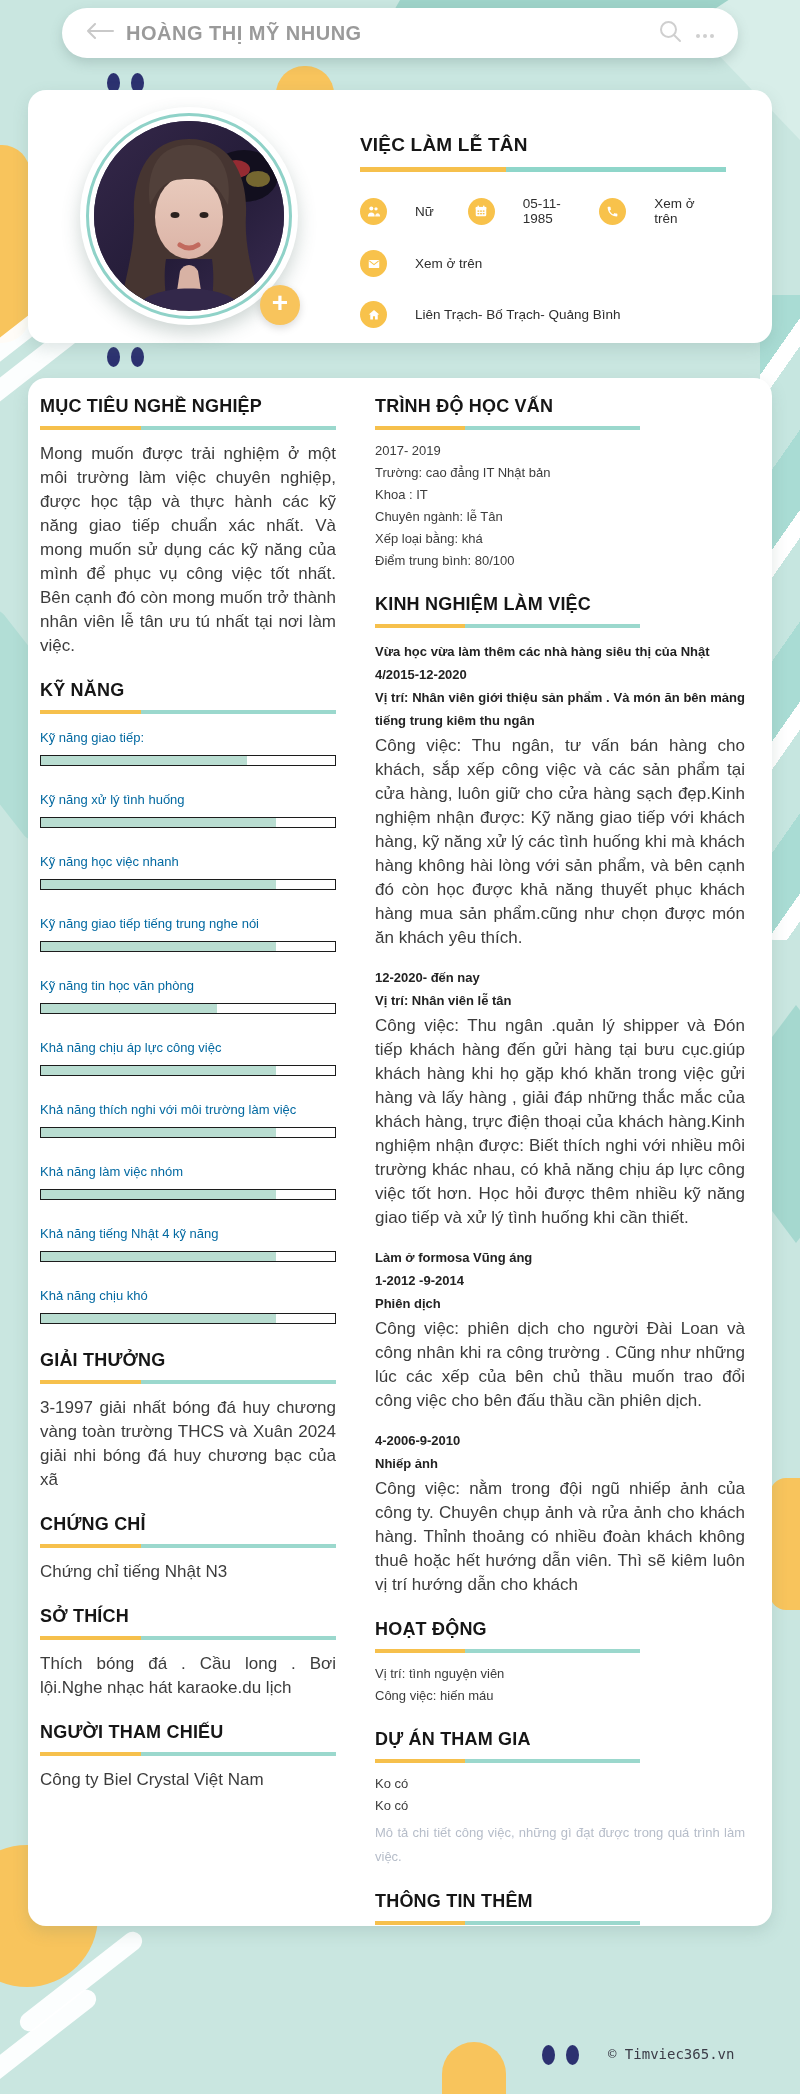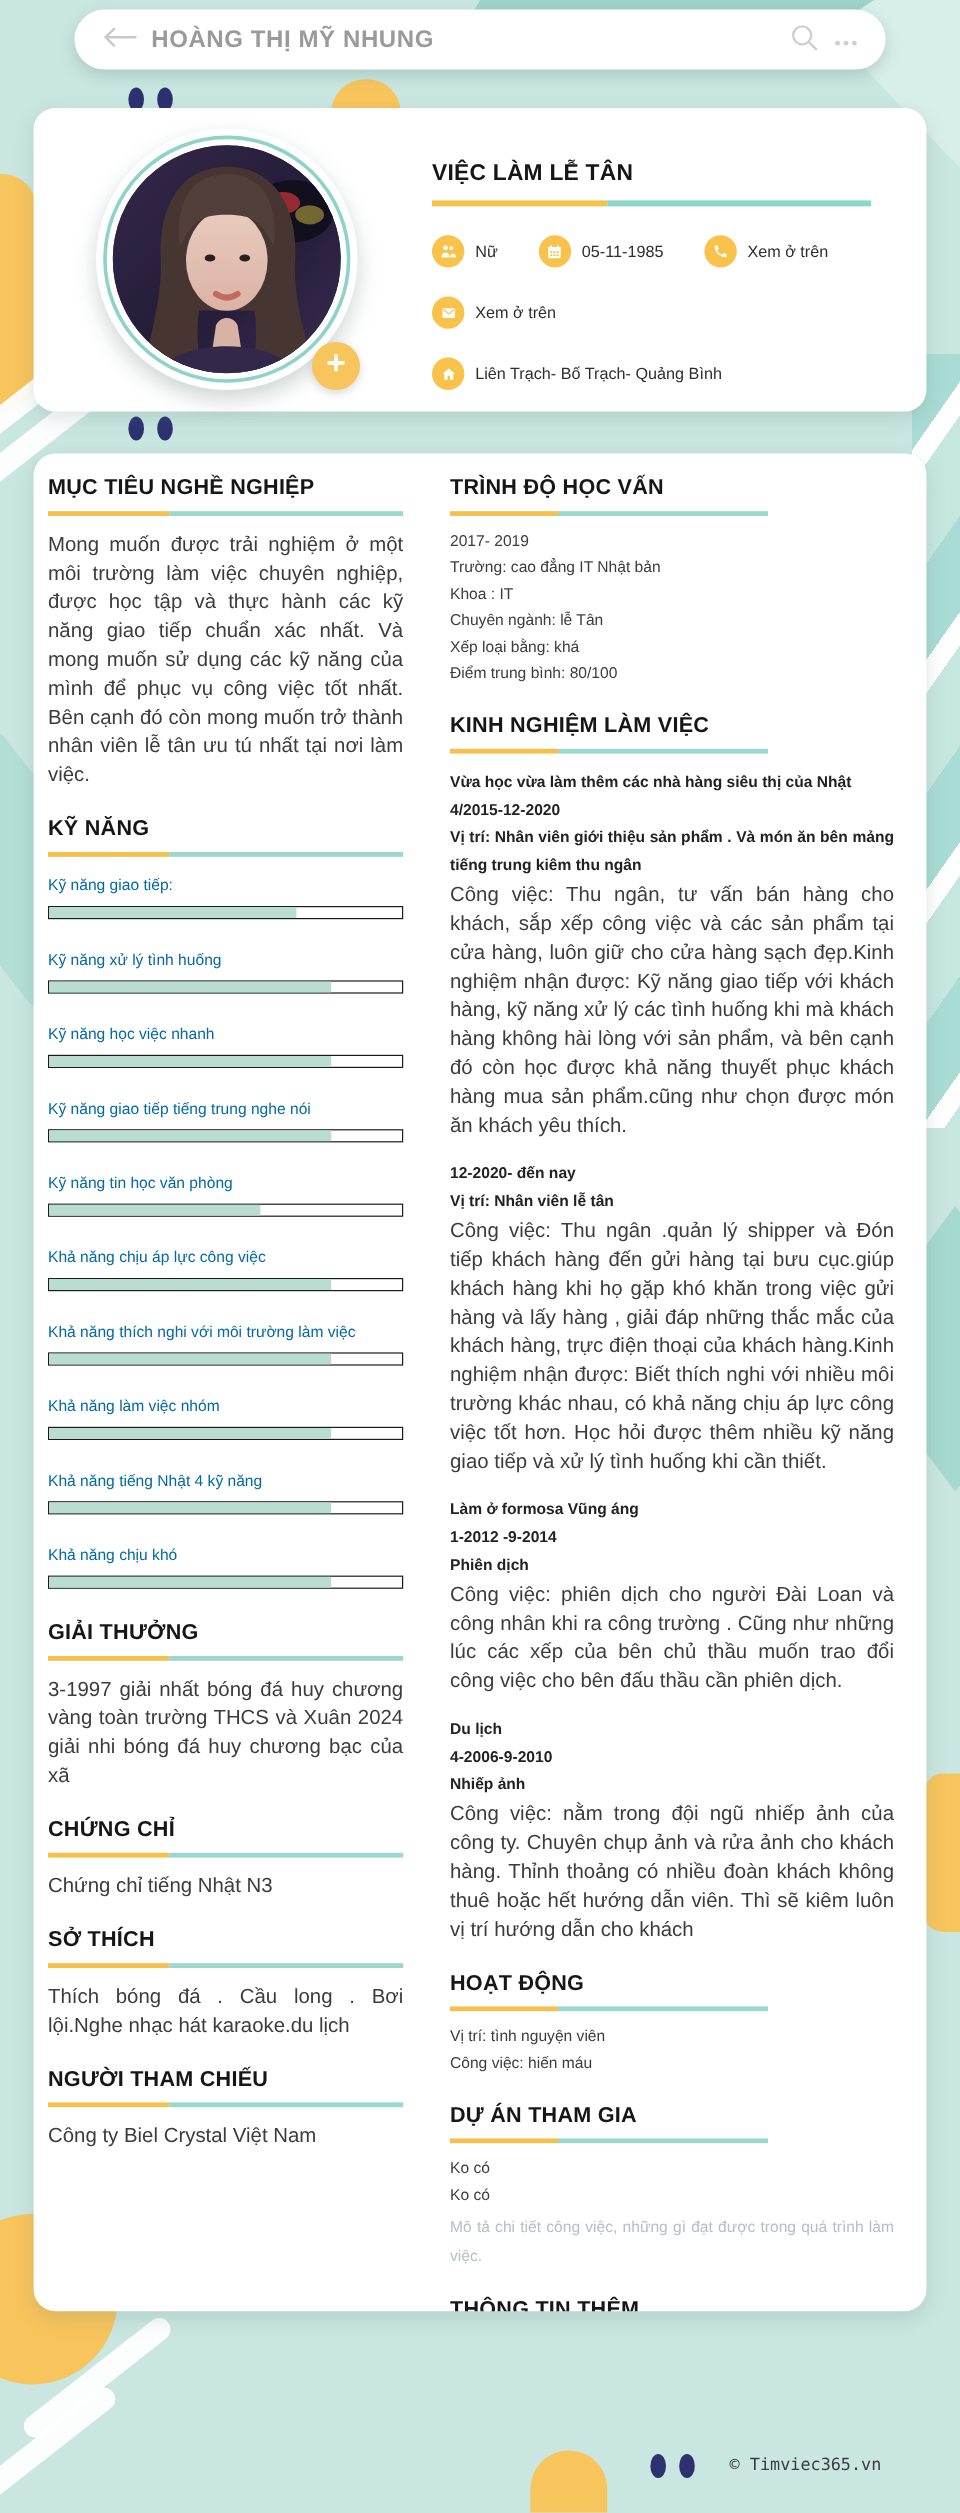--- a/index.html
+++ b/index.html
@@ -66,21 +66,21 @@
   .photo { position:absolute; inset:14px; border-radius:50%; overflow:hidden; background:#2a2140; }
   .plus-btn { position:absolute; left:180px; top:178px; width:40px; height:40px; border-radius:50%;
               background:#f8c45c; color:#ffffff; font-size:28px; font-weight:bold; line-height:36px;
               text-align:center; cursor:pointer; box-shadow:0 3px 8px rgba(0,0,0,.15); }
   .profile-right { position:absolute; left:332px; top:44px; width:370px; }
   .profile-title { font-size:19px; font-weight:800; color:#161616; letter-spacing:.2px; }
   .pdivider { margin-top:11px; height:5px; display:flex; width:366px; }
   .pdivider .y { width:40%; background:#f6c04c; }
   .pdivider .t { flex:1; background:#8fd6ca; }
   .inforow { display:flex; align-items:center; margin-top:24px; }
-  .infoitem { display:flex; align-items:center; margin-right:34px; }
+  .infoitem { display:flex; align-items:center; margin-right:34px;gap:19px; }
   .icirc { width:27px; height:27px; border-radius:50%; background:#f8c24b; display:flex;
            align-items:center; justify-content:center; flex:none; }
   .ilabel { margin-left:9px; font-size:13.5px; color:#2e2e2e; }
 
   
   .col { position:absolute; top:0; }
   .col-left  { left:12px;  width:296px; padding:18px 0 0 0; }
   .col-right { left:347px; width:370px; padding:18px 0 0 0; }
   .section { margin-bottom:22px; }
   .sec-h { font-size:18px; font-weight:800; color:#161616; letter-spacing:.2px; }
@@ -447,21 +447,20 @@
             </div>
 
             <div class="job">
               <div class="b">Làm ở formosa Vũng áng</div>
               <div class="b">1-2012 -9-2014</div>
               <div class="b">Phiên dịch</div>
               <div class="para">Công việc: phiên dịch cho người Đài Loan và công nhân khi ra công trường . Cũng như những lúc các xếp của bên chủ thầu muốn trao đổi công việc cho bên đấu thầu cần phiên dịch.</div>
             </div>
 
             <div class="job">
-              <div class="b">Du lịch</div>
               <div class="b">4-2006-9-2010</div>
               <div class="b">Nhiếp ảnh</div>
               <div class="para">Công việc: nằm trong đội ngũ nhiếp ảnh của công ty. Chuyên chụp ảnh và rửa ảnh cho khách hàng. Thỉnh thoảng có nhiều đoàn khách không thuê hoặc hết hướng dẫn viên. Thì sẽ kiêm luôn vị trí hướng dẫn cho khách</div>
             </div>
           </div>
       </div>
 
       <div class="section">
         <div class="sec-h">HOẠT ĐỘNG</div>
         <div class="sdivider">

